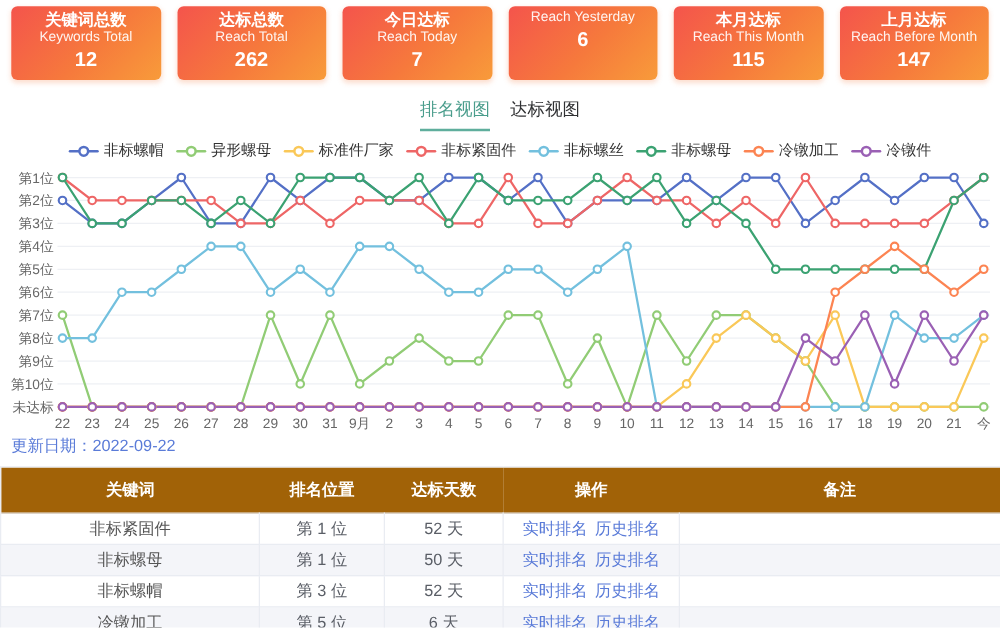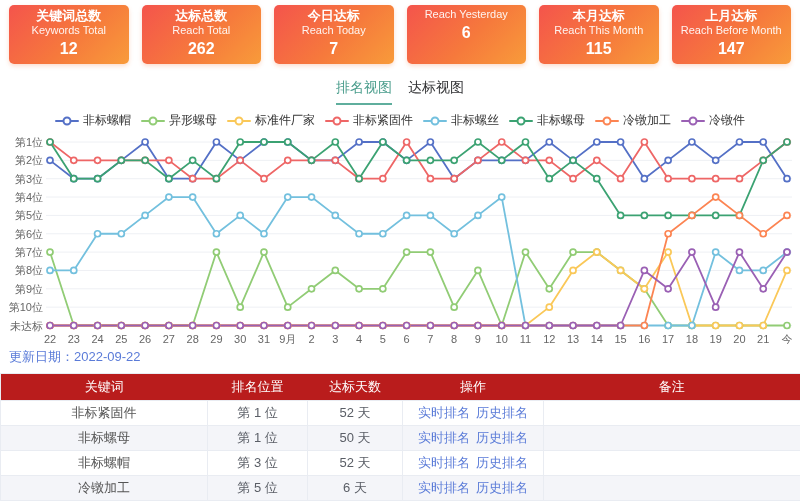--- a/index.html
+++ b/index.html
@@ -34,21 +34,21 @@
   
   #chart { display:block; margin-top:2px; }
 
   
   .update-row { margin:4px 10px 0 9px; font-size:13px; color:#5a7bd8; }
 
   
   table { width:800px; border-collapse:collapse; margin-top:7px; table-layout:fixed;
     border:1px solid #e9ecf2; }
   col.c1{width:207px} col.c2{width:100px} col.c3{width:95px} col.c4{width:141px} col.c5{width:257px}
-  thead th { background:#b91c1c; color:#fff; font-size:13px; font-weight:normal; height:27px; }
+  thead th { background:#a16207; color:#fff; font-size:13px; font-weight:bold; height:37px; }
   tbody td { height:25px; text-align:center; font-size:13px; color:#5a5e66;
     border:1px solid #e9ecf2; }
   tbody tr:nth-child(even) { background:#f4f5f9; }
   td.kw { font-weight:500; color:#555; }
   a.op-link { color:#5a7bd8; text-decoration:none; margin:16px 3px; cursor:pointer; }
 </style>
 </head>
 <body>
 
 <div class="cards">

